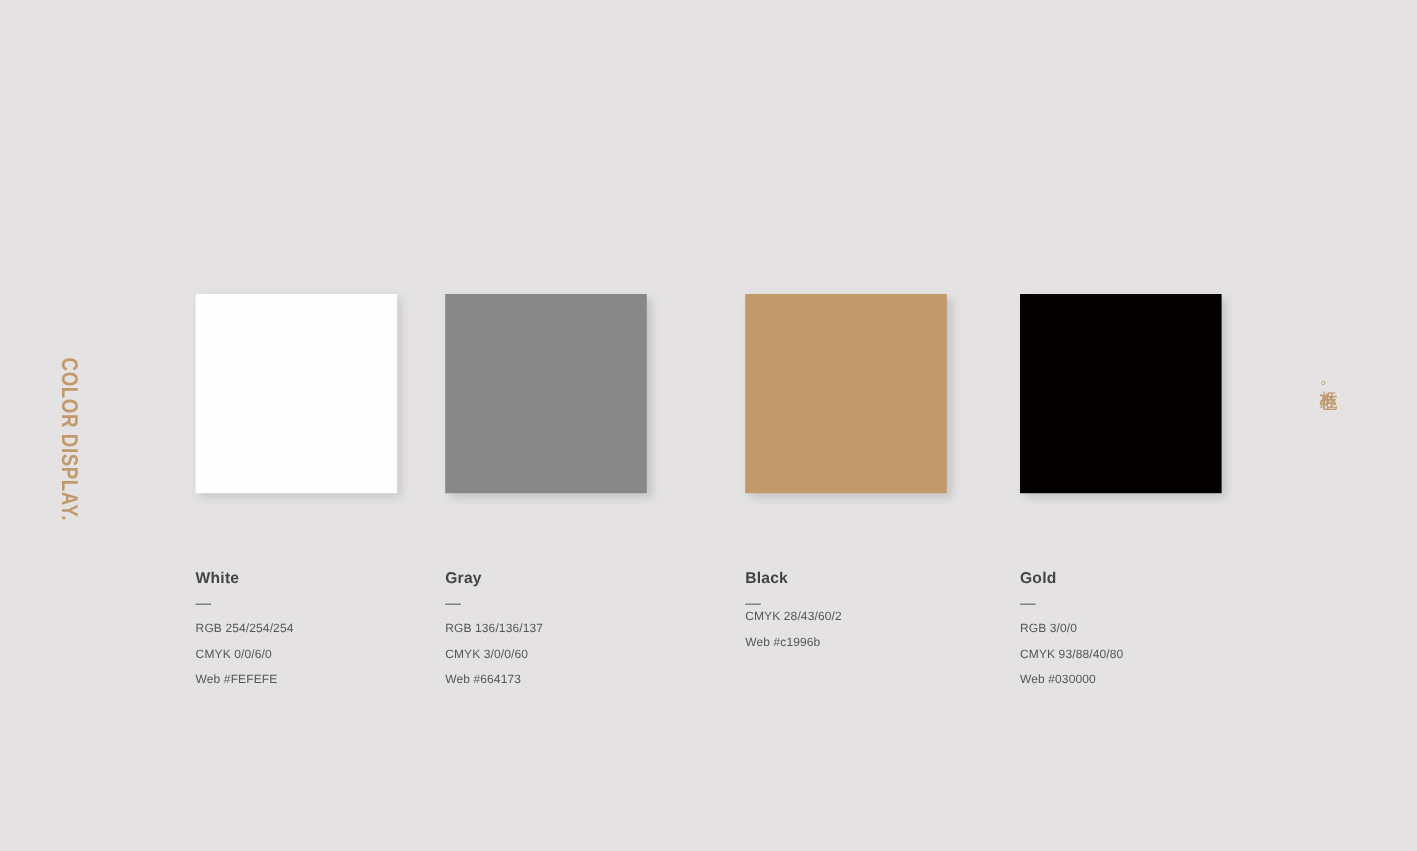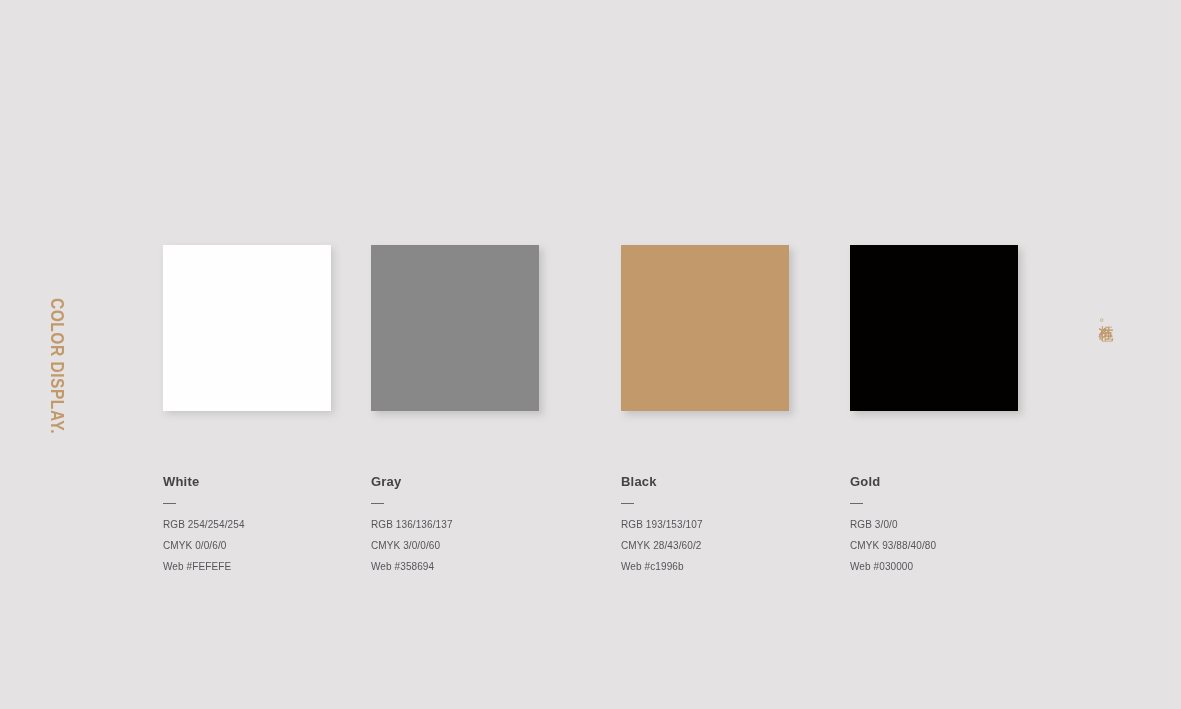--- a/index.html
+++ b/index.html
@@ -103,30 +103,29 @@
     </div>
   </div>
 
   <div class="col col-1">
     <div class="chip" style="background: rgb(136, 136, 137);"></div>
     <div class="meta">
       <div class="name">Gray</div>
       <div class="rule" aria-label="—"></div>
       <div class="line first">RGB 136/136/137</div>
       <div class="line">CMYK 3/0/0/60</div>
-      <div class="line">Web #358694</div>
+      <div class="line">Web #664173</div>
     </div>
   </div>
 
   <div class="col col-2">
     <div class="chip" style="background: rgb(193, 153, 107);"></div>
     <div class="meta">
       <div class="name">Black</div>
       <div class="rule" aria-label="—"></div>
-      <div class="line first">RGB 193/153/107</div>
       <div class="line">CMYK 28/43/60/2</div>
       <div class="line">Web #c1996b</div>
     </div>
   </div>
 
   <div class="col col-3">
     <div class="chip" style="background: rgb(3, 0, 0);"></div>
     <div class="meta">
       <div class="name">Gold</div>
       <div class="rule" aria-label="—"></div>

